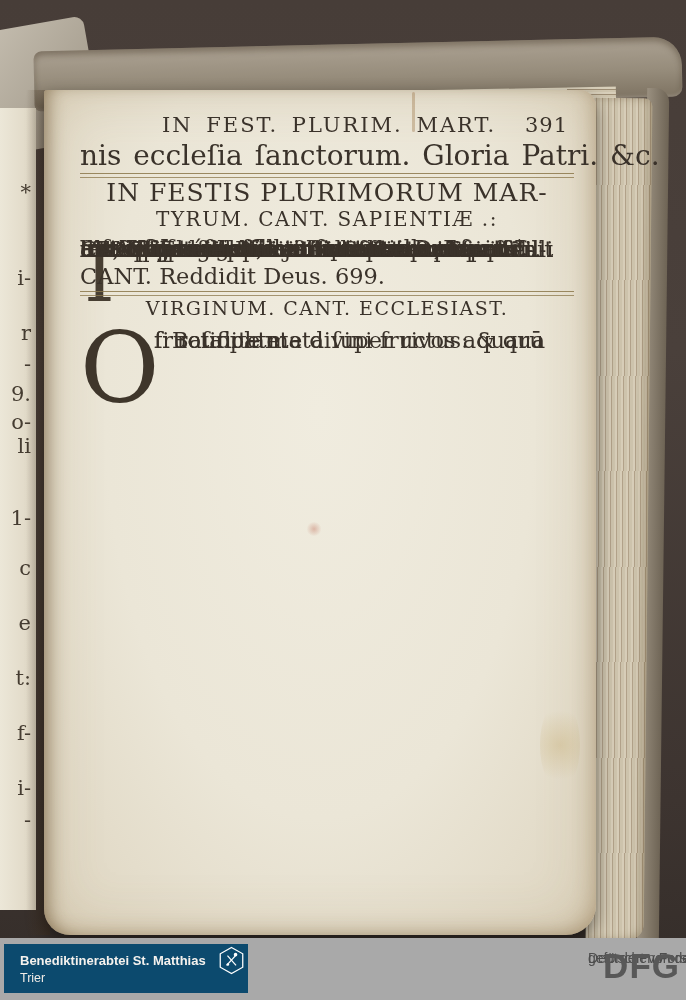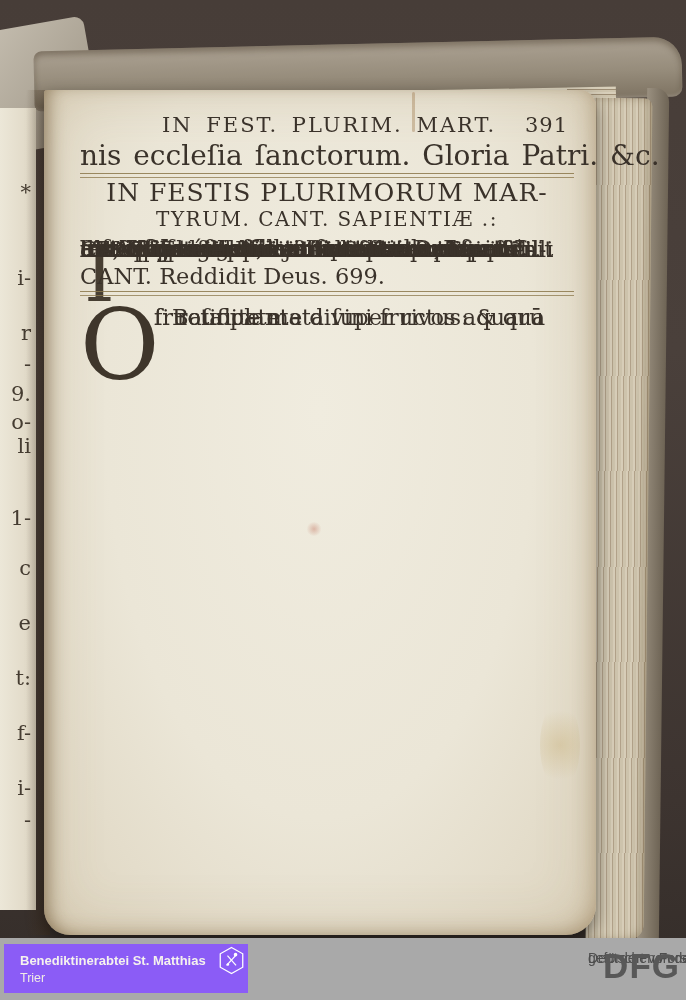--- a/index.html
+++ b/index.html
@@ -66,21 +66,21 @@
   .para1 .l2{padding-left:40px;}
   .para2{margin-top:7px;font-size:22.5px;line-height:28px;}
   .para2 .dc{position:absolute;left:0;top:-2px;font-size:97px;line-height:90px;color:#3f362b;}
   .para2 .l0{padding-left:92px;}
   .para2 .l1{padding-left:74px;}
   .para2 .l2{padding-left:74px;}
 
   
   .footer{left:0;top:938px;width:686px;height:62px;background:#a9a9a9;
       font-family:"Liberation Sans",sans-serif;}
-  .banner{position:absolute;left:4px;top:6px;width:244px;height:49px;background:#8b5cf6;padding-left:36px;}
+  .banner{position:absolute;left:4px;top:6px;width:244px;height:49px;background:#0c4a6e;padding-left:36px;}
   .b-name{position:absolute;left:16px;top:9px;font-size:13px;font-weight:bold;color:#f5f2ee;white-space:nowrap;}
   .b-city{position:absolute;left:16px;top:27px;font-size:12.5px;color:#f0ebe6;}
   .hex{position:absolute;right:3px;top:2px;width:27px;height:29px;}
   .funding{position:absolute;right:98px;top:12px;text-align:right;color:#4d4d4d;
       font-size:14px;line-height:17px;white-space:nowrap;}
   .dfg{position:absolute;right:6px;top:9px;width:88px;font-size:35px;line-height:38px;
       font-weight:bold;letter-spacing:1px;color:#585858;text-align:right;
       font-family:"Liberation Sans",sans-serif;}
 </style>
 </head>
@@ -150,20 +150,21 @@
     </div>
     <div class="verse vind">
       <div class="line">Tanquam aurum in fornace probavit il-</div>
       <div class="line">los; &amp; quaſi holocauſti hoſtiam accepit il-</div>
       <div class="line">los: &amp; in tempore erit reſpect9 illorum.</div>
     </div>
     <div class="line">CANT. Fulgebunt juſti. 388.</div>
     <div class="line">CANT. Reddidit Deus.  699.</div>
 
     <div class="rule"></div>
+    <div class="h4">VIRGINUM. CANT. ECCLESIAST.</div>
 
     <div class="para2">
       <span class="dc">O</span>
       <div class="line l0">Baudite me divini fructus: &amp; qua</div>
       <div class="line l1">ſi roſa plantata ſuper rivos aquarū</div>
       <div class="line l2">fructificate.</div>
     </div>
   </div>
 
   <div class="footer">

